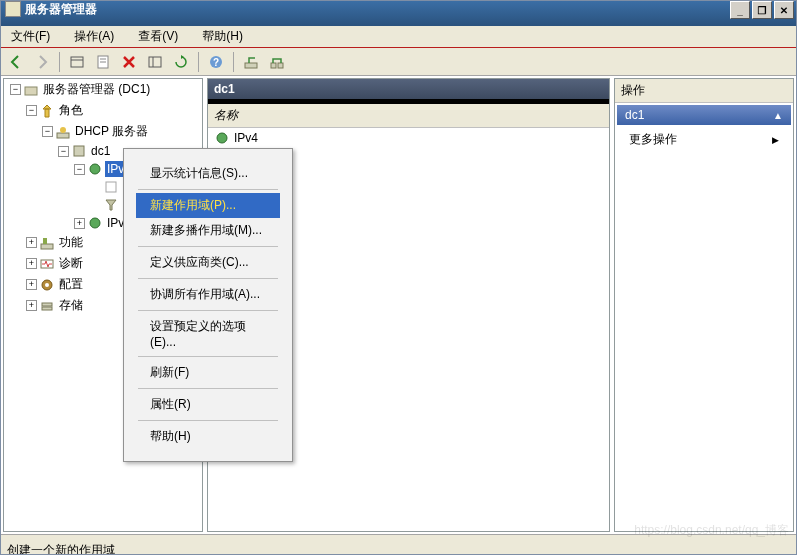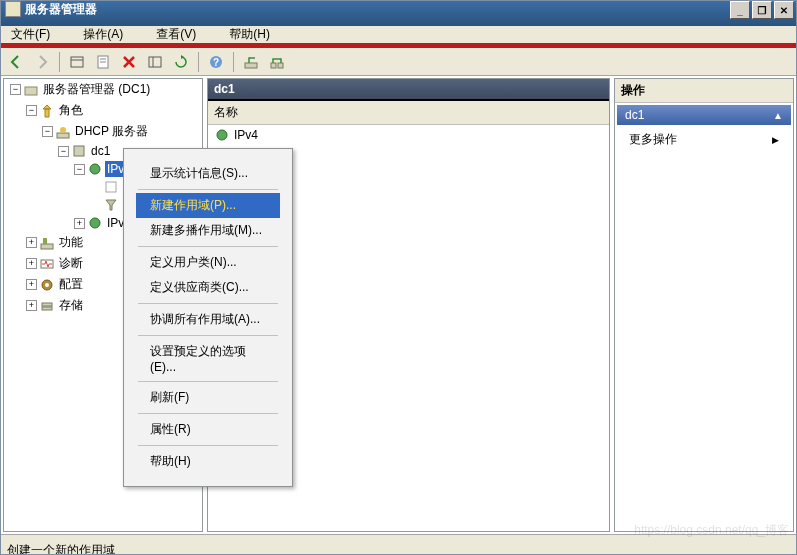--- a/index.html
+++ b/index.html
@@ -3,40 +3,40 @@
 <meta charset="utf-8">
 <style>
   * { box-sizing: border-box; margin: 0; padding: 0; }
   body { font-family: "SimSun","宋体",Tahoma,sans-serif; font-size: 12px; background:#fff; width:797px; height:555px; overflow:hidden; border:1px solid #7e8ea5;}
   .titlebar { height:25px; background:linear-gradient(to bottom,#3b6ea5,#2a527d); display:flex; color:#fff; font-weight:bold; padding:0 2px 0 4px; }
   .titlebar .icon { width:16px; height:16px; margin-right:4px; background:#e8e4c4; border:1px solid #888; display:inline-block; }
   .titlebar .title { flex:1; }
   .win-btns { display:flex; gap:2px; }
   .win-btn { width:20px; height:18px; background:#d4d0c8; border:1px solid #fff; border-right-color:#555; border-bottom-color:#555; display:flex; align-items:center; justify-content:center; font-size:10px; font-family:Arial; color:#000; }
 
-  .menubar { height:22px; background:#ece9d8; border-bottom:5px solid #b91c1c; display:flex; align-items:center; padding:0 4px; gap:21px; }
+  .menubar { height:22px; background:#ece9d8; border-bottom:1px solid #b91c1c; display:flex; align-items:center; padding:0 4px; gap:12px; }
   .menu-item { padding:2px 6px; }
 
   .toolbar { height:28px; background:#ece9d8; border-bottom:1px solid #a5a5a5; display:flex; align-items:center; padding:0 4px; gap:4px; }
   .tbtn { width:22px; height:22px; display:flex; align-items:center; justify-content:center; border:1px solid transparent; }
   .tbtn svg { width:16px; height:16px; }
   .tsep { width:1px; height:20px; background:#a5a5a5; margin:0 2px; }
 
   .body { display:flex; height: calc(100% - 25px - 22px - 28px - 20px); }
   .pane { border:1px solid #919b9c; background:#fff; }
   .tree { width:200px; margin:2px; overflow:auto; position:relative; }
   .mid { flex:1; margin:2px; display:flex; flex-direction:column;}
   .actions { width:180px; margin:2px; }
 
   .pane-header { background:linear-gradient(to bottom,#55637c,#3d4a60); color:#fff; padding:3px 6px; font-weight:bold; font-size:12px; height:20px; display:flex; align-items:center;}
-  .list-header { background:#ece9d8; padding:3px 6px; border-bottom:1px solid #c0c0c0; border-top:2px solid #000000;}
+  .list-header { background:#ece9d8; padding:3px 6px; border-bottom:1px solid #c0c0c0; border-top:5px solid #000000;font-style:italic;}
   .list-item { display:flex; align-items:center; gap:4px; padding:2px 6px; }
   .list-item .smicon { width:16px; height:16px; }
 
-  .actions-header { background:#ece9d8; padding:3px 6px; font-weight:bold; border-bottom:1px solid #c0c0c0;}
+  .actions-header { background:#ece9d8; padding:3px 6px; font-weight:normal; border-bottom:1px solid #c0c0c0;}
   .actions-sub { background:linear-gradient(to bottom,#6e8bc6,#3c62a6); color:#fff; padding:3px 8px; display:flex; align-items:center; justify-content:space-between; margin:2px;}
   .actions-item { padding:4px 14px; display:flex; align-items:center; justify-content:space-between;}
 
   
   ul.tree-root, ul.tree-root ul { list-style:none; padding-left:0; }
   ul.tree-root > li { padding-left:4px; }
   ul.tree-root ul { padding-left:16px; }
   li.node { white-space:nowrap; }
   .node-row { display:flex; align-items:center; gap:2px; padding:1px 2px;}
   .expander { width:11px; height:11px; border:1px solid #919191; background:#fff; display:inline-flex; align-items:center; justify-content:center; font-size:9px; line-height:9px; font-family:Arial; }
@@ -299,21 +299,20 @@
   </div>
 
 </div>
 
 <div class="context-menu">
   <div class="cm-item">显示统计信息(S)...</div>
   <div class="cm-sep"></div>
   <div class="cm-item sel">新建作用域(P)...</div>
   <div class="cm-item">新建多播作用域(M)...</div>
   <div class="cm-sep"></div>
-  <div class="cm-item">定义用户类(N)...</div>
   <div class="cm-item">定义供应商类(C)...</div>
   <div class="cm-sep"></div>
   <div class="cm-item">协调所有作用域(A)...</div>
   <div class="cm-sep"></div>
   <div class="cm-item">设置预定义的选项(E)...</div>
   <div class="cm-sep"></div>
   <div class="cm-item">刷新(F)</div>
   <div class="cm-sep"></div>
   <div class="cm-item">属性(R)</div>
   <div class="cm-sep"></div>

